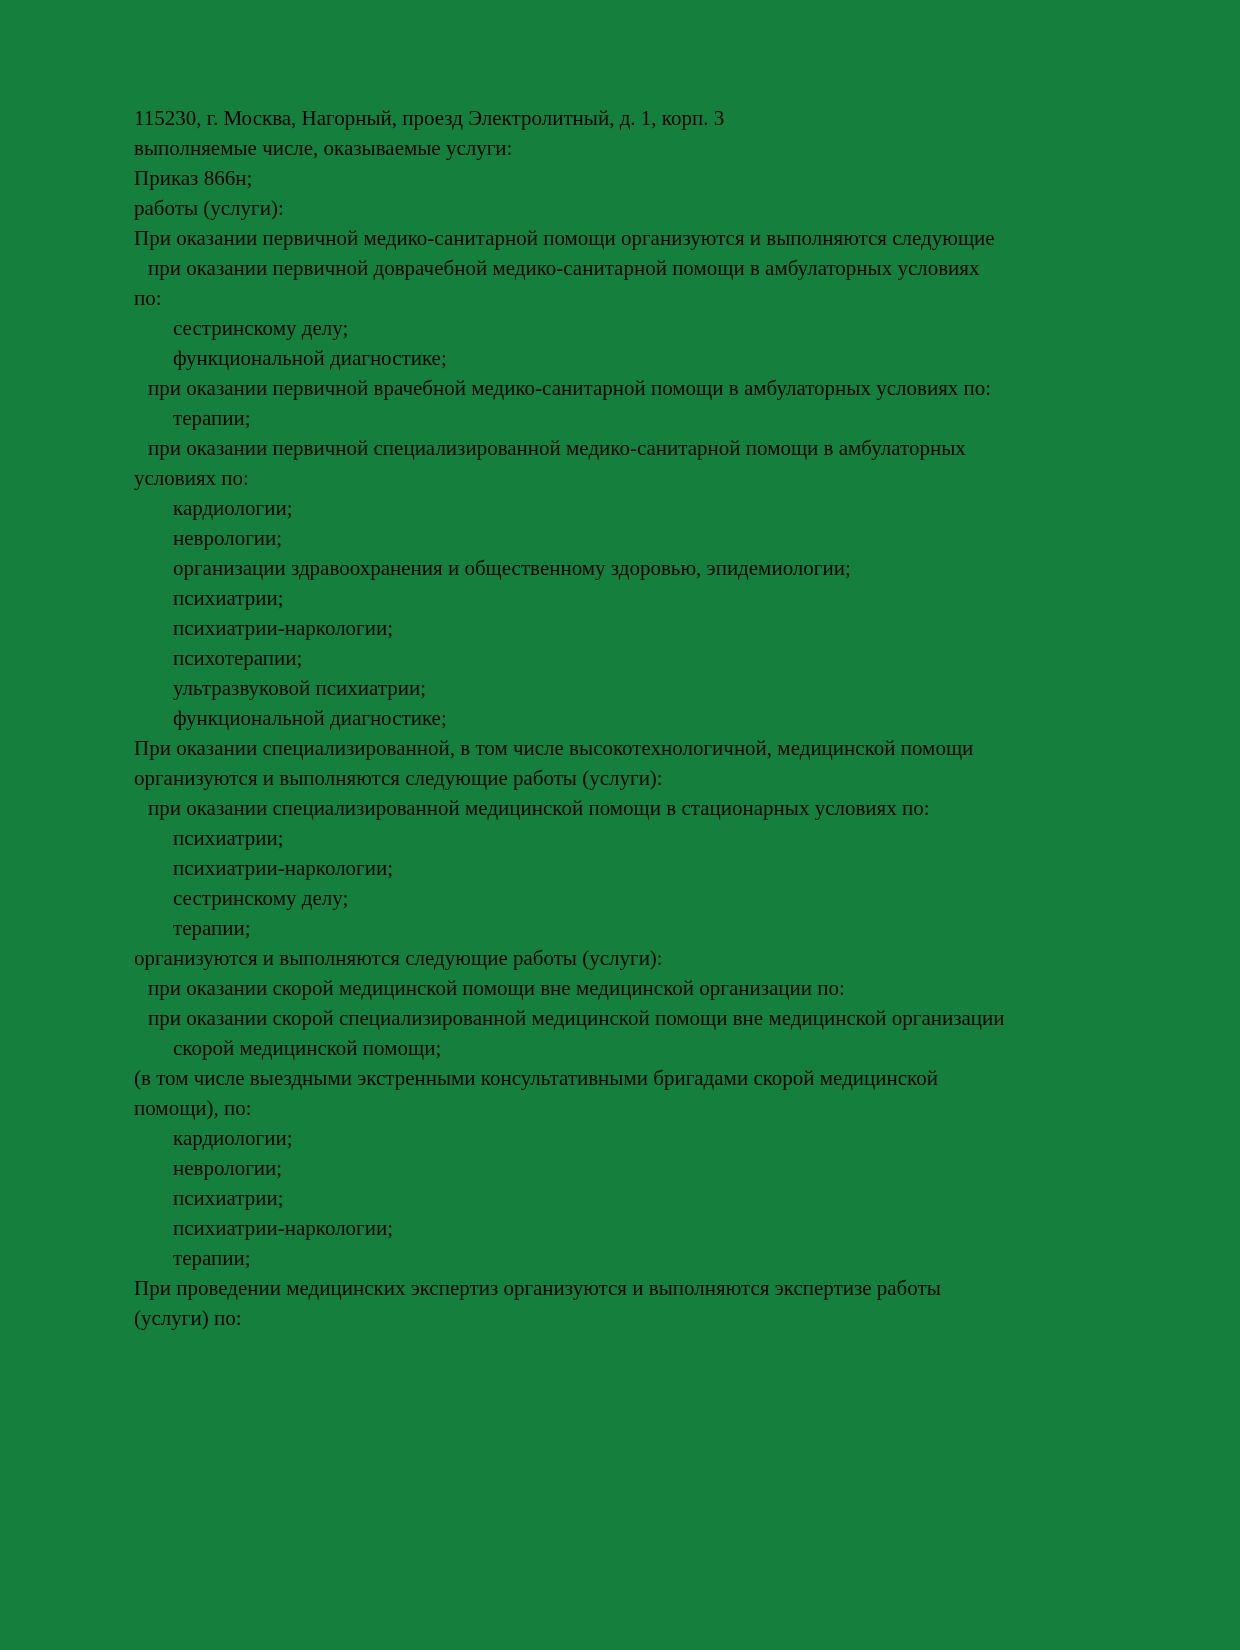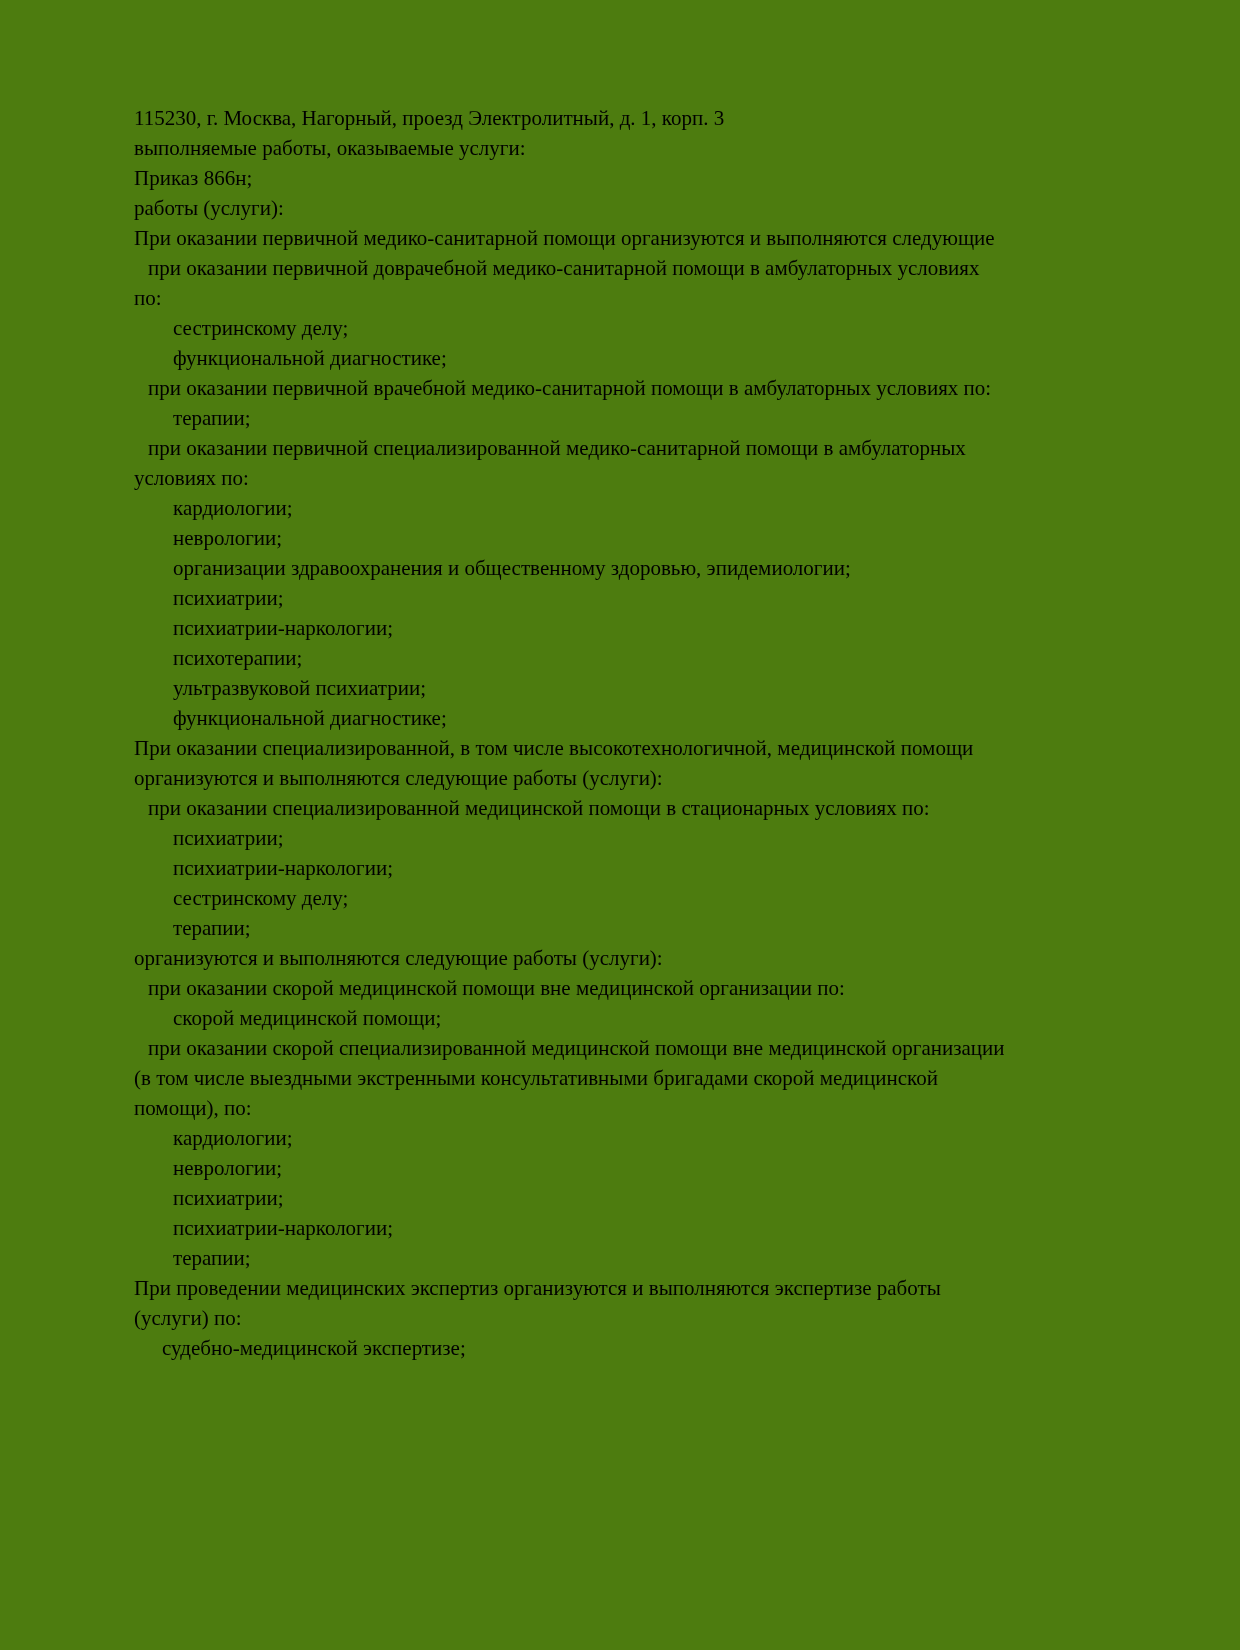--- a/index.html
+++ b/index.html
@@ -4,21 +4,21 @@
 <style>
   html, body {
     margin: 0;
     padding: 0;
     background: #ffffff;
   }
   .page {
     position: relative;
     width: 1240px;
     height: 1650px;
-    background: #4d7c0f;
+    background: #15803d;
     overflow: hidden;
   }
   .doc {
     position: absolute;
     left: 134px;
     top: 103px;
     width: 1050px;
     font-family: "Liberation Serif", "DejaVu Serif", serif;
     font-size: 21px;
     line-height: 30px;
@@ -32,21 +32,21 @@
   .ind-1 { padding-left: 14px; }
   .ind-2 { padding-left: 39px; }
   .ind-3 { padding-left: 28px; }
 </style>
 </head>
 <body>
 
 <div class="page">
   <div class="doc">
       <div class="line ind-0">115230, г. Москва, Нагорный, проезд Электролитный, д. 1, корп. 3</div>
-      <div class="line ind-0">выполняемые работы, оказываемые услуги:</div>
+      <div class="line ind-0">выполняемые числе, оказываемые услуги:</div>
       <div class="line ind-0">Приказ 866н;</div>
       <div class="line ind-0">работы (услуги):</div>
       <div class="line ind-0">При оказании первичной медико-санитарной помощи организуются и выполняются следующие</div>
       <div class="line ind-1">при оказании первичной доврачебной медико-санитарной помощи в амбулаторных условиях</div>
       <div class="line ind-0">по:</div>
       <div class="line ind-2">сестринскому делу;</div>
       <div class="line ind-2">функциональной диагностике;</div>
       <div class="line ind-1">при оказании первичной врачебной медико-санитарной помощи в амбулаторных условиях по:</div>
       <div class="line ind-2">терапии;</div>
       <div class="line ind-1">при оказании первичной специализированной медико-санитарной помощи в амбулаторных</div>
@@ -61,26 +61,25 @@
       <div class="line ind-2">функциональной диагностике;</div>
       <div class="line ind-0">При оказании специализированной, в том числе высокотехнологичной, медицинской помощи</div>
       <div class="line ind-0">организуются и выполняются следующие работы (услуги):</div>
       <div class="line ind-1">при оказании специализированной медицинской помощи в стационарных условиях по:</div>
       <div class="line ind-2">психиатрии;</div>
       <div class="line ind-2">психиатрии-наркологии;</div>
       <div class="line ind-2">сестринскому делу;</div>
       <div class="line ind-2">терапии;</div>
       <div class="line ind-0">организуются и выполняются следующие работы (услуги):</div>
       <div class="line ind-1">при оказании скорой медицинской помощи вне медицинской организации по:</div>
+      <div class="line ind-1">при оказании скорой специализированной медицинской помощи вне медицинской организации</div>
       <div class="line ind-2">скорой медицинской помощи;</div>
-      <div class="line ind-1">при оказании скорой специализированной медицинской помощи вне медицинской организации</div>
       <div class="line ind-0">(в том числе выездными экстренными консультативными бригадами скорой медицинской</div>
       <div class="line ind-0">помощи), по:</div>
       <div class="line ind-2">кардиологии;</div>
       <div class="line ind-2">неврологии;</div>
       <div class="line ind-2">психиатрии;</div>
       <div class="line ind-2">психиатрии-наркологии;</div>
       <div class="line ind-2">терапии;</div>
       <div class="line ind-0">При проведении медицинских экспертиз организуются и выполняются экспертизе работы</div>
       <div class="line ind-0">(услуги) по:</div>
-      <div class="line ind-3">судебно-медицинской экспертизе;</div>
     </div>
 </div>
 
 </body></html>

